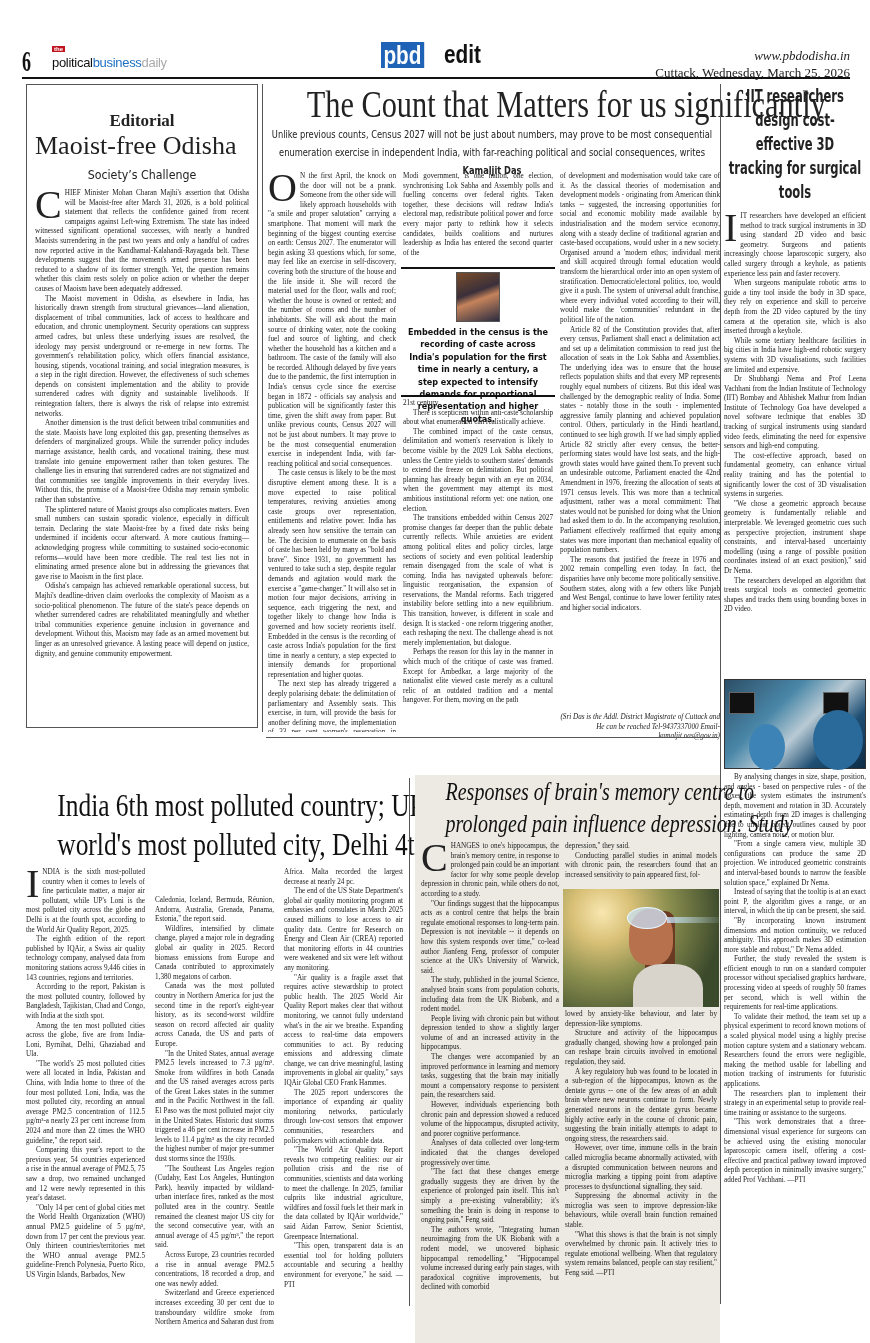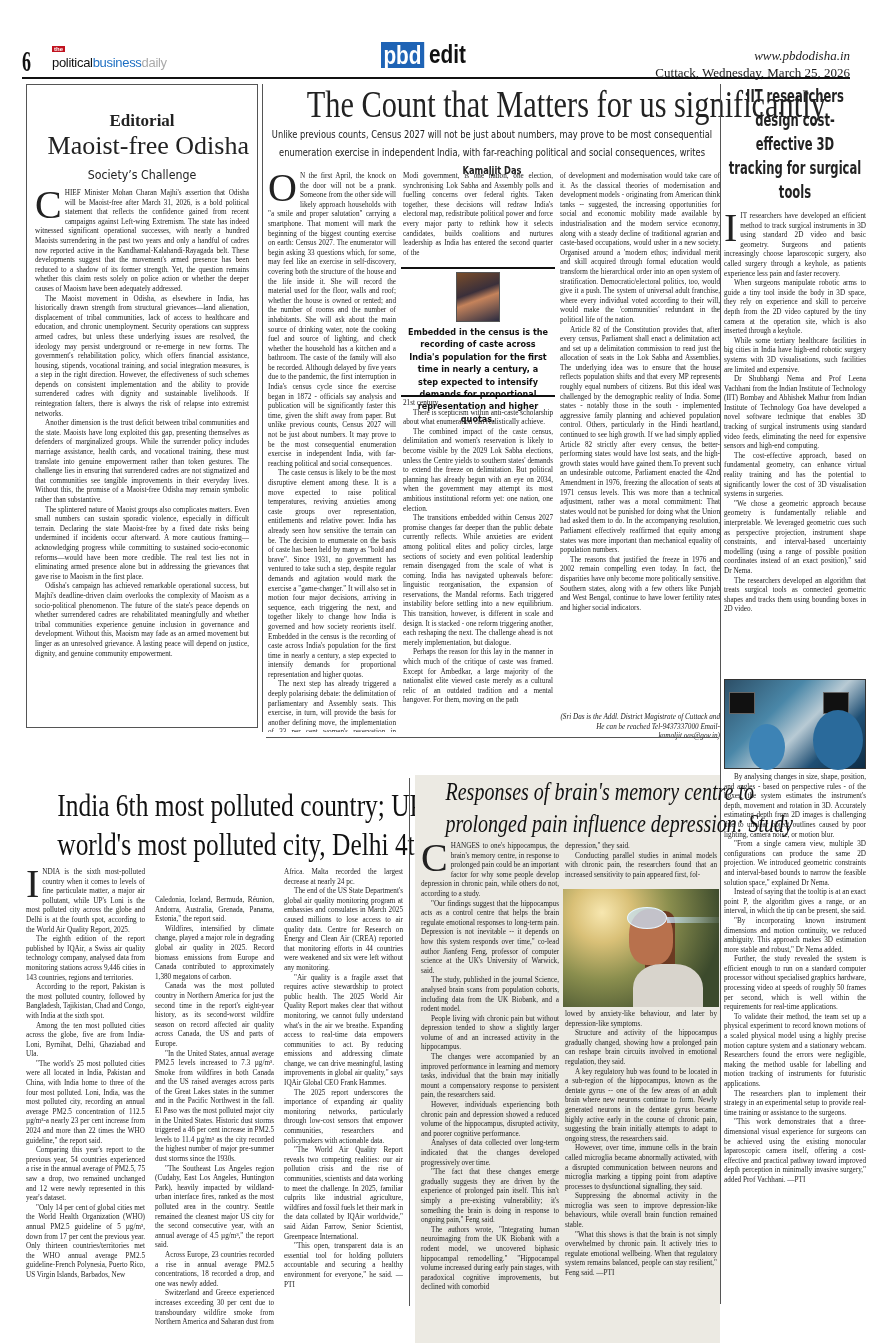--- a/index.html
+++ b/index.html
@@ -4,35 +4,35 @@
 <style>
 *{box-sizing:border-box;margin:0;padding:0}
 html,body{width:870px;height:1343px;background:#fff;overflow:hidden}
 body{font-family:"DejaVu Serif",serif;color:#222;position:relative}
 .masthead{position:absolute;left:0;top:0;width:870px;height:88px}
 .page-num{position:absolute;left:22px;top:44px;font-family:"Liberation Serif",serif;font-size:30px;font-weight:bold;transform:scaleX(.6);transform-origin:left;color:#111}
 .brand{position:absolute;left:52px;top:46px;font-family:"Liberation Sans",sans-serif}
 .brand .the{display:inline-block;background:#c1121f;color:#fff;font-size:6px;font-weight:bold;padding:0 2px;position:absolute;top:0;left0}
 .brand .name{position:absolute;top:9px;left:0;white-space:nowrap;font-size:13px;font-weight:normal;letter-spacing:-.3px}
 .brand .p1{color:#111}.brand .p2{color:#1e6fc2}.brand .p3{color:#aaa}
-.pbd{position:absolute;left:381px;top:39px;display:flex;align-items:center;gap:4px}
+.pbd{position:absolute;left:381px;top:39px;display:flex;align-items:center;gap:19px}
 .pbd .box{background:#1e63b5;color:#fff;font-family:"Liberation Sans",sans-serif;font-weight:bold;font-size:26px;line-height:26px;padding:0 3px;transform:scaleX(.8);transform-origin:left}
 .pbd .edit{font-family:"Liberation Sans",sans-serif;font-weight:bold;font-size:26px;color:#111;margin-left:-10px;transform:scaleX(.8);transform-origin:left}
 .mast-right{position:absolute;right:20px;top:47px;text-align:right;font-family:"Liberation Serif",serif;font-size:13px;color:#222;line-height:17px}
 .mast-right .url{font-style:italic}
 .rule{position:absolute;left:22px;top:77px;width:828px;height:2px;background:#111}
 
 .col-text{font-family:"Liberation Serif",serif;font-size:7.2px;line-height:9.6px;text-align:justify;color:#222;overflow:hidden}
 .col-text p{text-indent:10px}
 .col-text p.first{text-indent:0}
 .drop{float:left;font-size:40px;line-height:30px;margin:1px 3px 0 0;font-family:"Liberation Serif",serif}
 
 .editorial{position:absolute;left:26px;top:84px;width:232px;height:644px;border:1px solid #555;padding:24px 8px}
 .ed-label{text-align:center;font-family:"Liberation Serif",serif;font-weight:bold;font-size:17px;margin-top:2px}
-.ed-title{text-align:right;font-family:"Liberation Serif",serif;font-size:26px;line-height:30px}
+.ed-title{text-align:left;font-family:"Liberation Serif",serif;font-size:26px;line-height:30px}
 .ed-sub{text-align:center;font-family:"DejaVu Sans",sans-serif;font-size:13px;margin:6px 0 7px;transform:scaleX(.85)}
 
 .main-head{position:absolute;left:266px;top:84px;width:452px;text-align:center}
 .main-title{font-family:"Liberation Serif",serif;font-size:37px;line-height:42px;transform:scaleX(.82);transform-origin:center;white-space:nowrap}
 .main-deck{font-family:"DejaVu Sans",sans-serif;font-size:10px;line-height:18px;transform:scaleX(.83);transform-origin:center;width:540px;margin-left:-44px}
 .main-deck b{font-weight:bold}
 .vline{position:absolute;background:#555;width:1px}
 .hline{position:absolute;background:#555;height:1px}
 
 .m-col{position:absolute;top:172px}
@@ -204,21 +204,21 @@
 <div class="brain-box"></div>
 <div class="brain-head">
   <span>Responses of brain's memory centre to</span>
   <span>prolonged pain influence depression: Study</span>
 </div>
 <div class="col-text" style="position:absolute;left:421px;top:842px;width:138px;height:470px">
   <p class="first"><span class="drop">C</span><span>HANGES to one's hippocampus, the brain's memory centre, in response to prolonged pain could be an important factor for why some people develop depression in chronic pain, while others do not, according to a study.</span></p>
   <p>"Our findings suggest that the hippocampus acts as a control centre that helps the brain regulate emotional responses to long-term pain. Depression is not inevitable -- it depends on how this system responds over time," co-lead author Jianfeng Feng, professor of computer science at the UK's University of Warwick, said.</p>
   <p>The study, published in the journal Science, analysed brain scans from population cohorts, including data from the UK Biobank, and a rodent model.</p>
   <p>People living with chronic pain but without depression tended to show a slightly larger volume of and an increased activity in the hippocampus.</p>
-  <p>The changes were accompanied by an improved performance in learning and memory tasks, individual that the brain may initially mount a compensatory response to persistent pain, the researchers said.</p>
+  <p>The changes were accompanied by an improved performance in learning and memory tasks, suggesting that the brain may initially mount a compensatory response to persistent pain, the researchers said.</p>
   <p>However, individuals experiencing both chronic pain and depression showed a reduced volume of the hippocampus, disrupted activity, and poorer cognitive performance.</p>
   <p>Analyses of data collected over long-term indicated that the changes developed progressively over time.</p>
   <p>"The fact that these changes emerge gradually suggests they are driven by the experience of prolonged pain itself. This isn't simply a pre-existing vulnerability; it's something the brain is doing in response to ongoing pain," Feng said.</p>
   <p>The authors wrote, "Integrating human neuroimaging from the UK Biobank with a rodent model, we uncovered biphasic hippocampal remodelling." "Hippocampal volume increased during early pain stages, with paradoxical cognitive improvements, but declined with comorbid</p>
 </div>
 <div class="col-text" style="position:absolute;left:565px;top:842px;width:152px;height:44px">
   <p class="first">depression," they said.</p>
   <p>Conducting parallel studies in animal models with chronic pain, the researchers found that an increased sensitivity to pain appeared first, fol-</p>
 </div>
 <div class="brain-photo">

